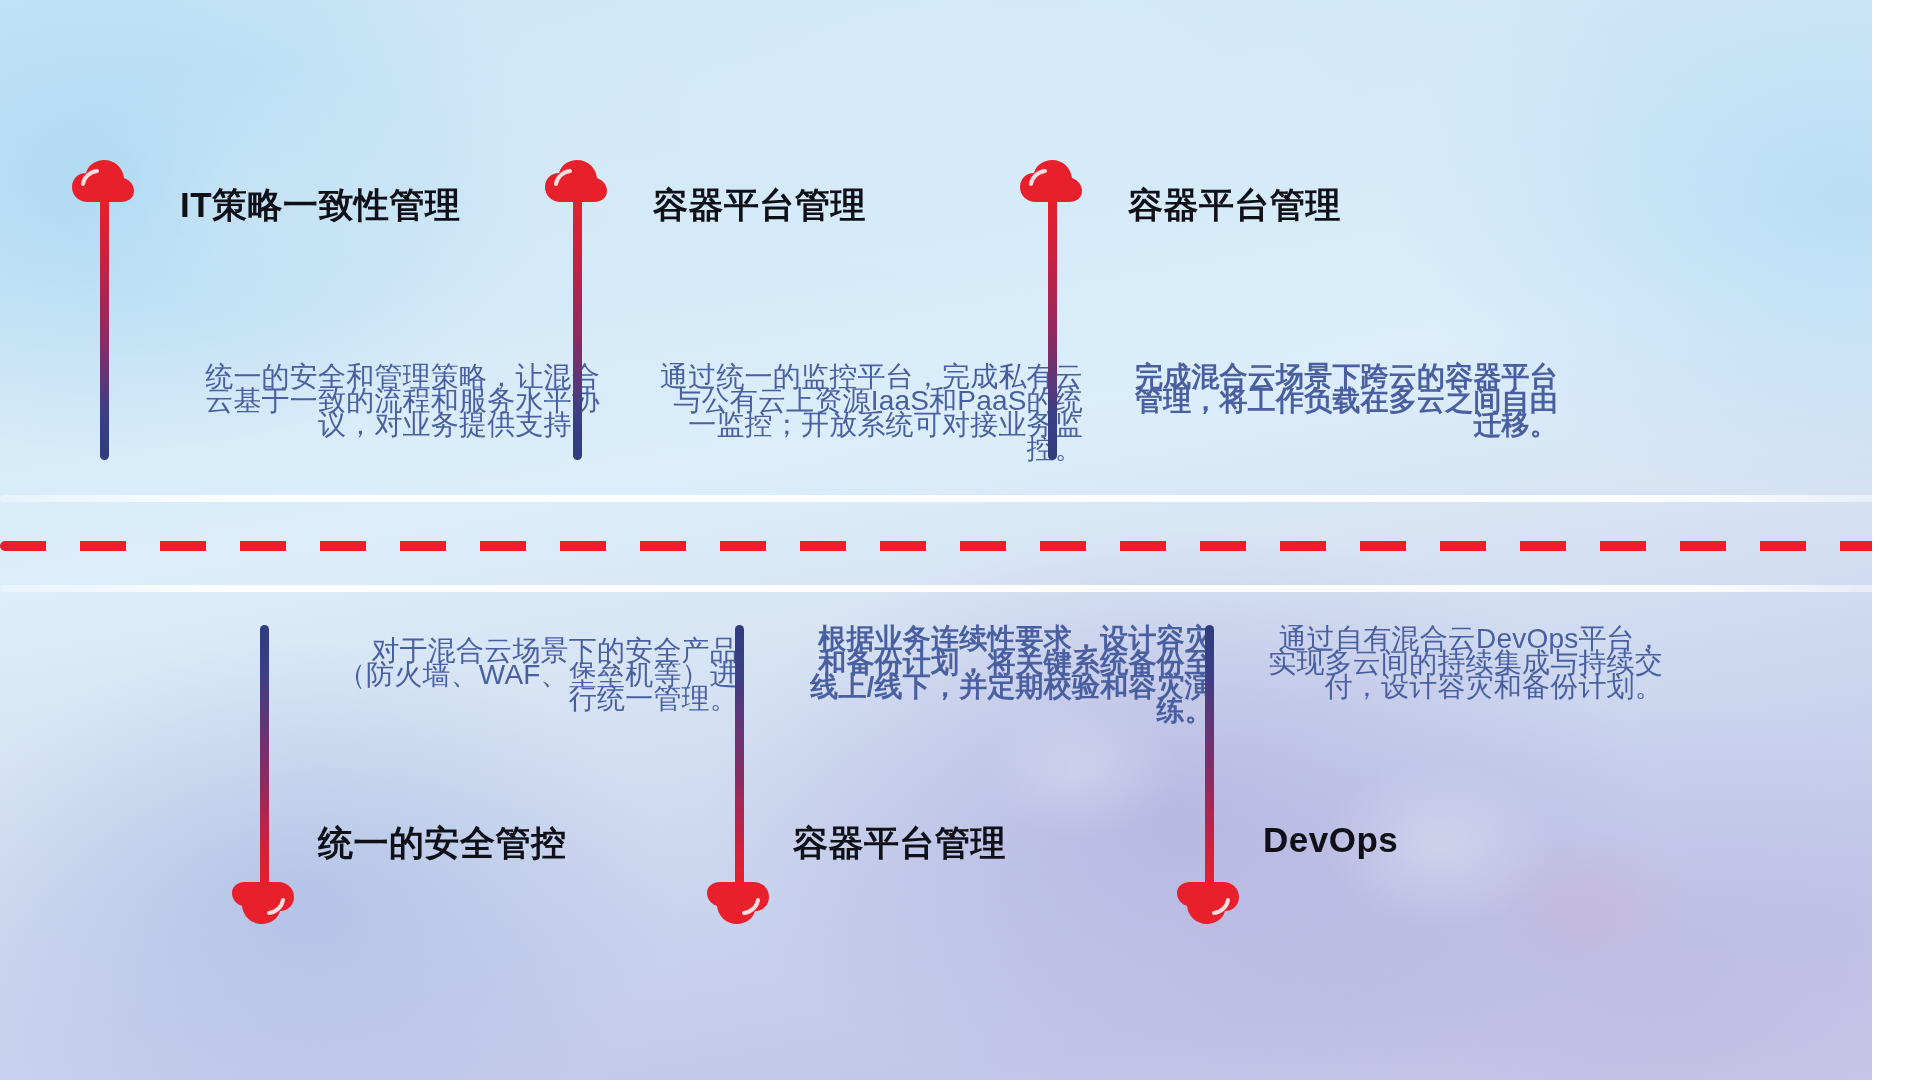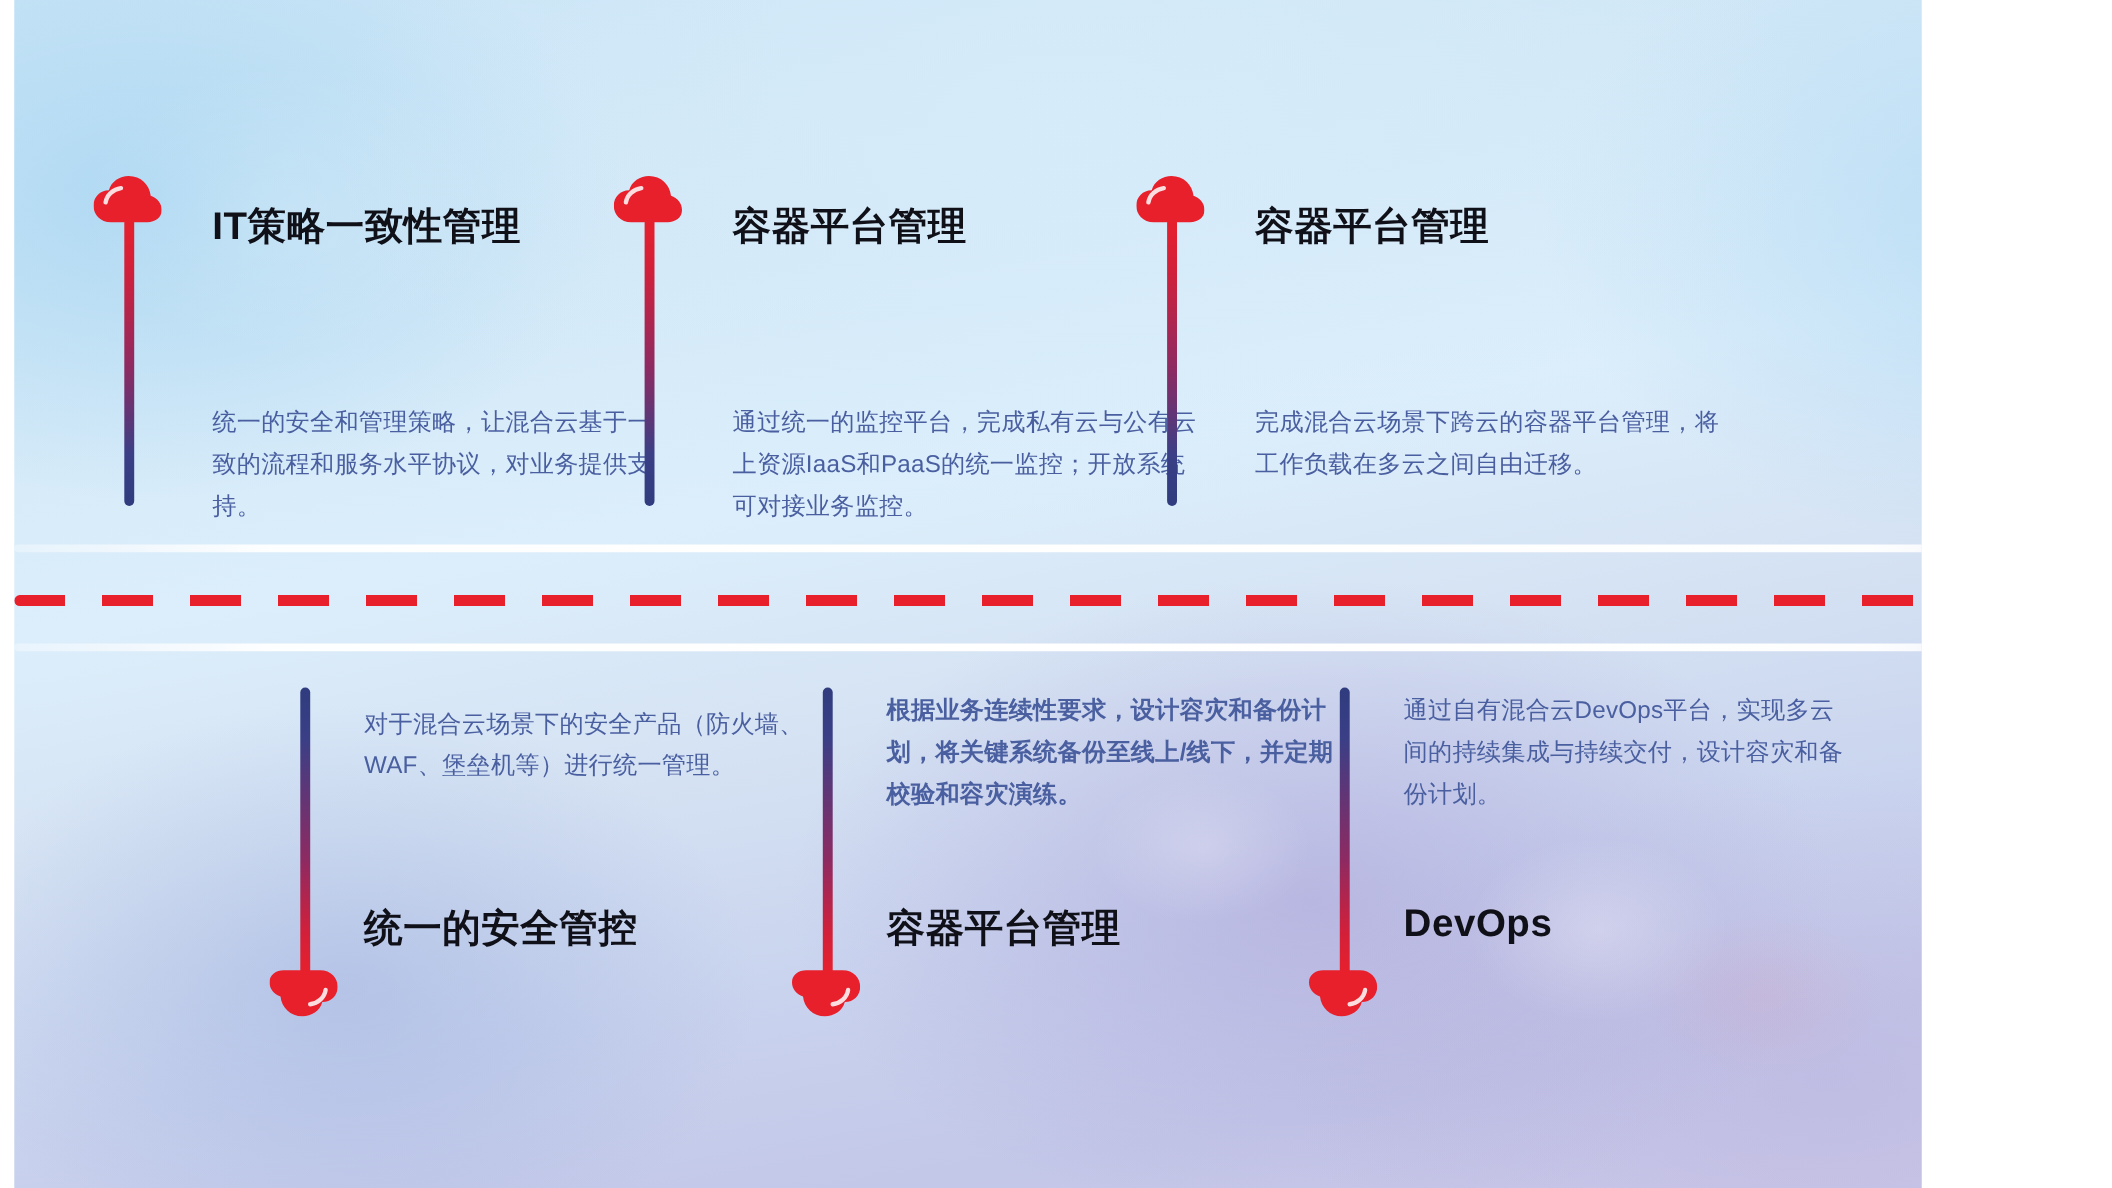--- a/index.html
+++ b/index.html
@@ -3,31 +3,30 @@
 <meta charset="utf-8">
 <style>
   * { margin: 0; padding: 0; box-sizing: border-box; }
   html, body {
     width: 1920px; height: 1080px;
     overflow: hidden;
     font-family: "Liberation Sans", "DejaVu Sans", sans-serif;
   }
   #stage {
     position: relative;
-    width: 1734px; height: 1080px;
+    width: 1872px; height: 1080px;
     background:
       radial-gradient(ellipse 680px 420px at 1180px 820px, rgba(170,160,215,0.55) 0%, rgba(170,160,215,0.0) 70%),
       radial-gradient(ellipse 520px 360px at 300px 900px, rgba(150,170,220,0.45) 0%, rgba(150,170,220,0) 72%),
       radial-gradient(ellipse 700px 400px at 1650px 980px, rgba(186,178,222,0.5) 0%, rgba(186,178,222,0) 70%),
       radial-gradient(ellipse 900px 500px at 960px 120px, rgba(215,236,250,0.85) 0%, rgba(205,230,248,0) 75%),
       radial-gradient(ellipse 600px 380px at 120px 180px, rgba(168,214,242,0.8) 0%, rgba(168,214,242,0) 72%),
       radial-gradient(ellipse 640px 420px at 1850px 200px, rgba(176,216,243,0.75) 0%, rgba(176,216,243,0) 72%),
       linear-gradient(170deg, #c9e4f6 0%, #d2e8f7 22%, #dceefb 42%, #d5e2f3 58%, #c9d3ee 74%, #c3c7e8 88%, #cbc9e9 100%);
     overflow: hidden;
-    margin-left: 13px;
   }
   
   .speckle {
     position: absolute;
     border-radius: 50%;
     pointer-events: none;
     opacity: .5;
   }
   .sp1 { left: 1320px; top: 760px; width: 240px; height: 170px;
     background: radial-gradient(ellipse at center, rgba(255,255,255,.55) 0%, rgba(255,255,255,0) 70%); }
@@ -73,25 +72,26 @@
   .heading {
     position: absolute;
     font-size: 35px;
     font-weight: 700;
     color: #101018;
     letter-spacing: .5px;
     white-space: nowrap;
   }
   .body {
     position: absolute;
-    font-size: 22px;
-    line-height: 38px;
+    font-size: 28px;
+    line-height: 24px;
     color: #4a5fa0;
     width: 420px;
     letter-spacing: .2px;
+    text-align: right;
   }
 </style>
 </head>
 <body>
 
 <div id="stage">
 
   <div class="speckle sp4"></div>
   <div class="speckle sp3"></div>
   <div class="speckle sp1"></div>
@@ -123,21 +123,21 @@
 
   <div class="col" style="left:1048px; top:160px;">
     <div class="cloud" style="left:-28px; top:0px;">
       <svg viewBox="0 0 62 44" xmlns="http://www.w3.org/2000/svg">
         <path d="M16 42 C6 42 0 35 0 27 C0 19 6 13 14 13 C16 5 24 0 32 0 C43 0 51 8 52 18 C58 20 62 25 62 31 C62 38 56 42 49 42 Z" fill="#e8202c"></path>
         <path d="M11 24 C12 17 18 12 25 11" stroke="#ffffff" stroke-width="4" stroke-linecap="round" fill="none" opacity="0.85"></path>
       </svg>
     </div>
     <div class="stem down" style="left:0px; top:38px; height:262px;"></div>
     <div class="heading" style="left:80px; top:22px;">容器平台管理</div>
-    <div class="body" style="left:80px; top:205px; width:430px;">完成混合云场景下跨云的容器平台管理，将工作负载在多云之间自由迁移。</div>
+    <div class="body" style="left:80px; top:205px; width:430px;font-weight:bold;">完成混合云场景下跨云的容器平台管理，将工作负载在多云之间自由迁移。</div>
   </div>
 
   <div class="divider-wrap" style="top:495px;">
     <div class="rule-solid" style="top:0px;"></div>
     <div class="rule-dashed" style="top:46px; --accent:#e8202c;"></div>
     <div class="rule-solid" style="top:90px;"></div>
   </div>
 
   <div class="col" style="left:260px; top:625px;">
     <div class="stem up" style="left:0px; top:0px; height:262px;"></div>

